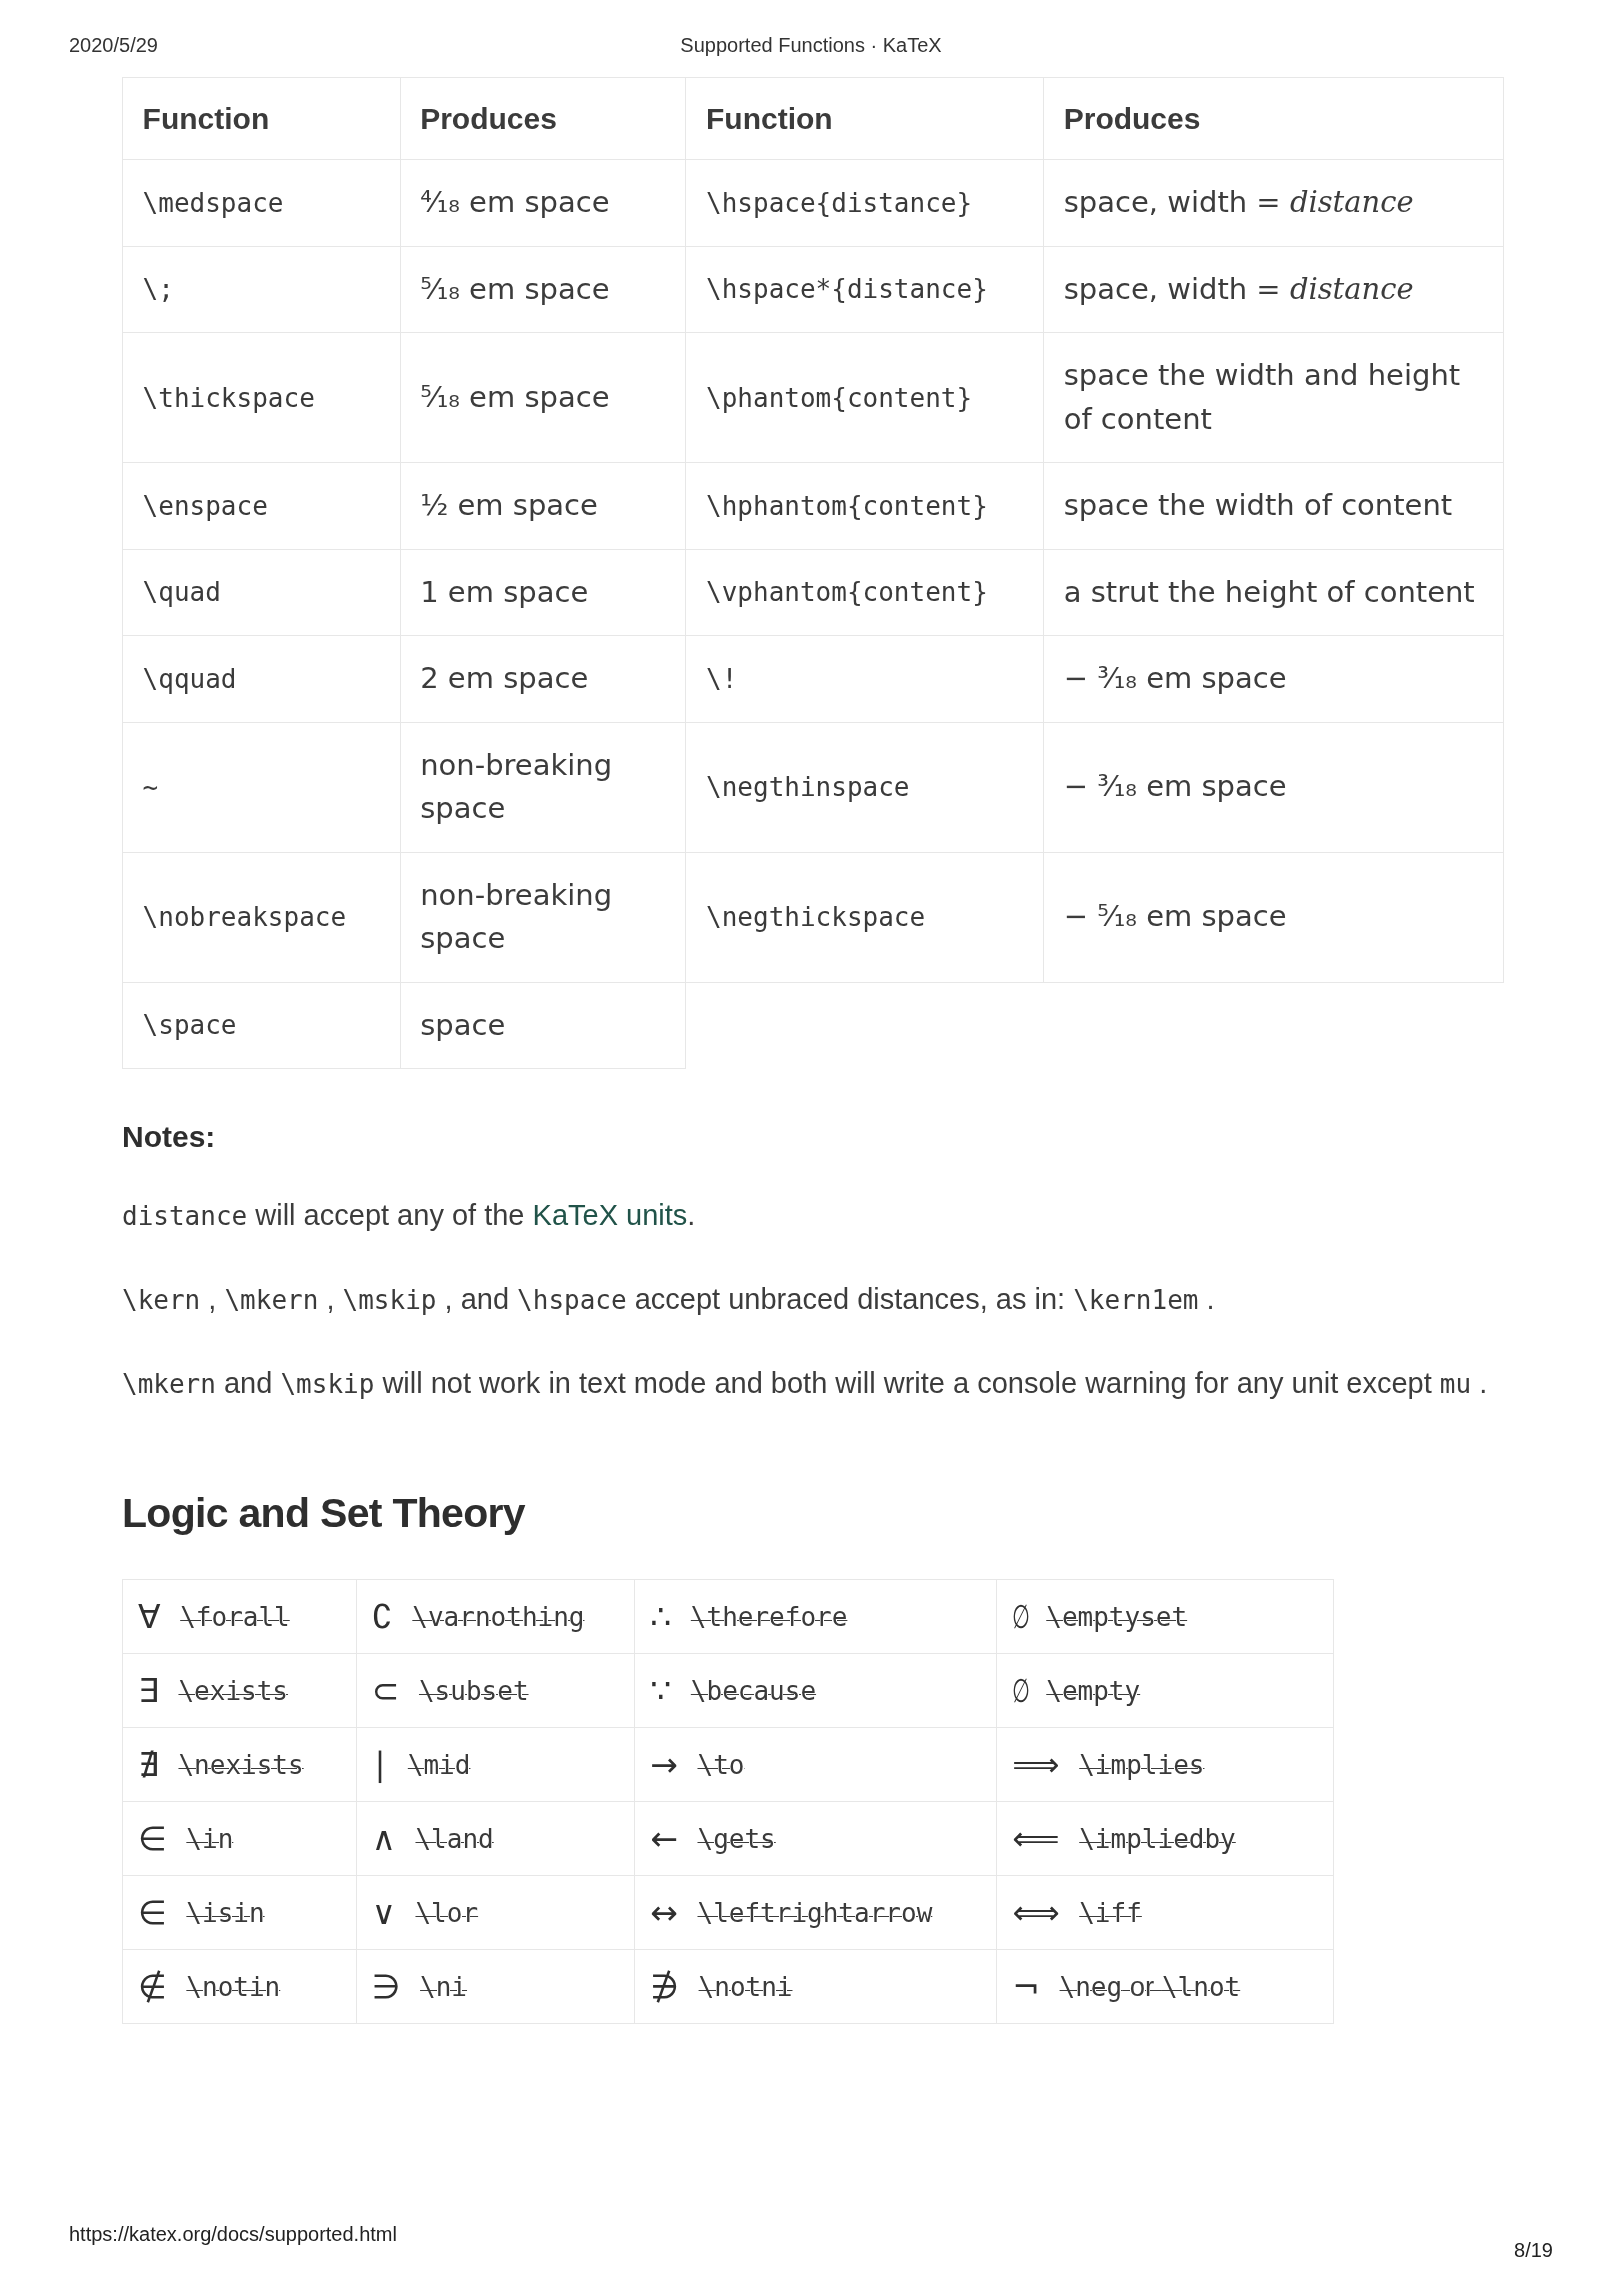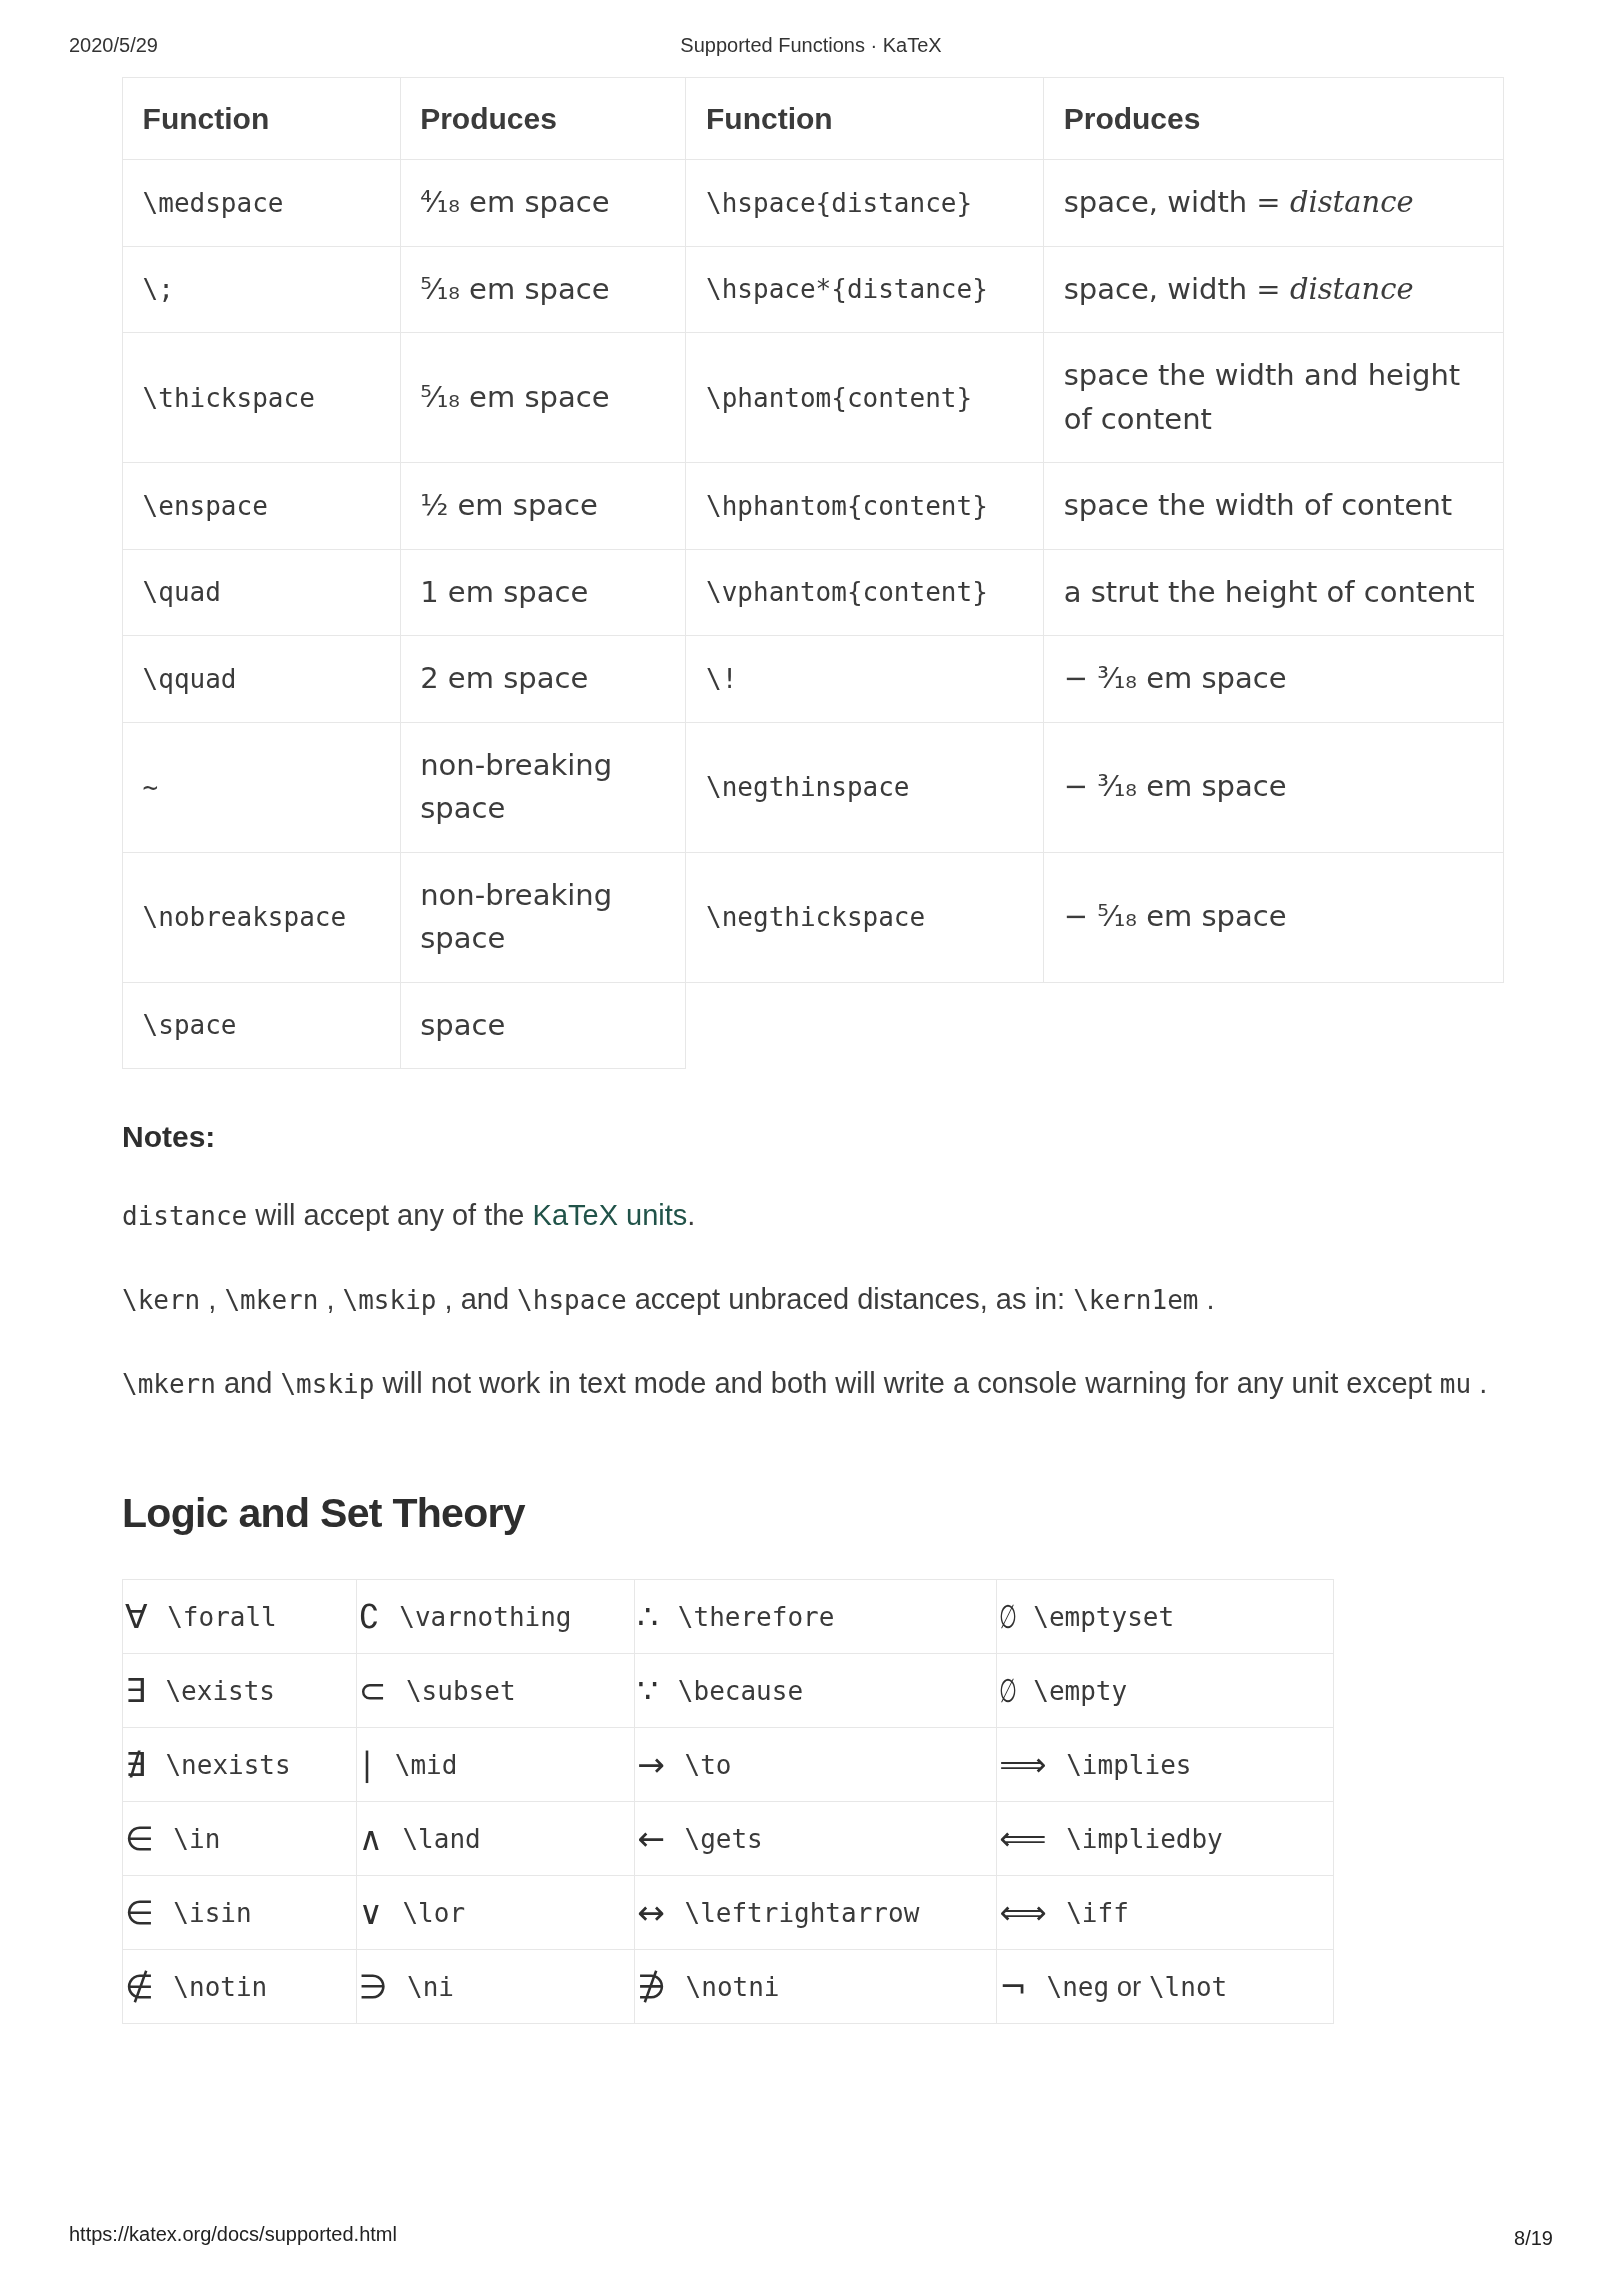--- a/index.html
+++ b/index.html
@@ -15,41 +15,41 @@
     width:1622px;height:2295px;position:relative;overflow:hidden;
     background:#ffffff;color:var(--text);
     font-family:"Liberation Sans",sans-serif;
   }
   
   .top-bar{position:absolute;top:34px;left:69px;right:69px;height:26px;font-size:20px;color:#333;}
   .top-bar .date{position:absolute;left:0;top:0;}
   .top-bar .doc-title{position:absolute;left:0;right:0;top:0;text-align:center;}
   .bottom-bar{position:absolute;top:2223px;left:69px;right:69px;height:26px;font-size:20px;color:#222;}
   .bottom-bar .url{position:absolute;left:0;top:0;}
-  .bottom-bar .page-num{position:absolute;right:0;top:4px;}
+  .bottom-bar .page-num{position:absolute;right:0;top:16px;}
   
   .content{position:absolute;top:77px;left:122px;width:1382px;}
   table{border-collapse:collapse;}
   table.spacing{width:100%;}
   th,td{border:1.3px solid var(--border);text-align:left;vertical-align:middle;}
   th{font-size:30px;font-weight:bold;color:#3b3b3b;padding:23.6px 19.6px;margin-left:12px;}
   td{padding:21px 19.6px;}
   td.code{font-family:"DejaVu Sans Mono","Liberation Mono",monospace;font-size:26px;color:var(--code);}
   td.plain{font-size:29px;line-height:1.5;font-family:"DejaVu Sans","Liberation Sans",sans-serif;}
   td.plain i{font-family:"DejaVu Serif",serif;}
   td.ghost{border:none;}
   
   .notes-title{font-size:30px;font-weight:bold;color:var(--heading);margin:51px 0 0;}
   p.note{font-size:29px;line-height:1.55;margin:39px 0 0;color:var(--text);}
   p.note code{font-family:"DejaVu Sans Mono","Liberation Mono",monospace;font-size:26px;color:var(--code);}
   p.note .link{color:var(--link);text-decoration:none;cursor:pointer;}
   
   h1.section{font-size:41px;font-weight:bold;color:var(--heading);margin:84px 0 42px;letter-spacing:-0.7px;}
   table.logic{width:87.7%;}
-  table.logic td{padding:17px 2px;}
+  table.logic td{padding:17px 15px;text-decoration:underline;}
   .sym{
     font-family:"DejaVu Sans","DejaVu Serif",sans-serif;
     font-size:33px;color:#2f2f2f;margin-right:19.6px;display:inline-block;vertical-align:middle;
   }
   .sym.narrow{transform:scaleX(0.62);transform-origin:left center;margin-right:5.2px;}
   .lcode{font-family:"DejaVu Sans Mono","Liberation Mono",monospace;font-size:26px;color:var(--code);vertical-align:middle;}
   .sep{font-size:27.5px;vertical-align:middle;}
 </style>
 </head>
 <body>

